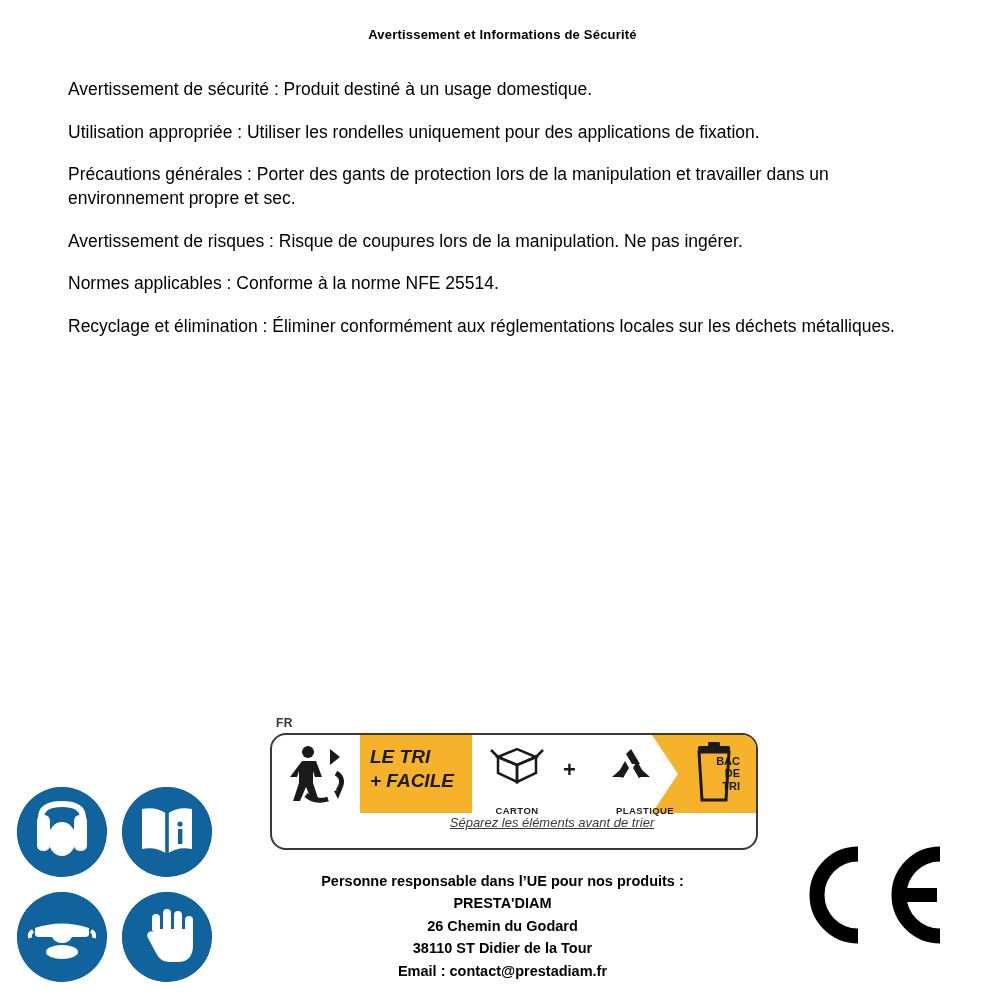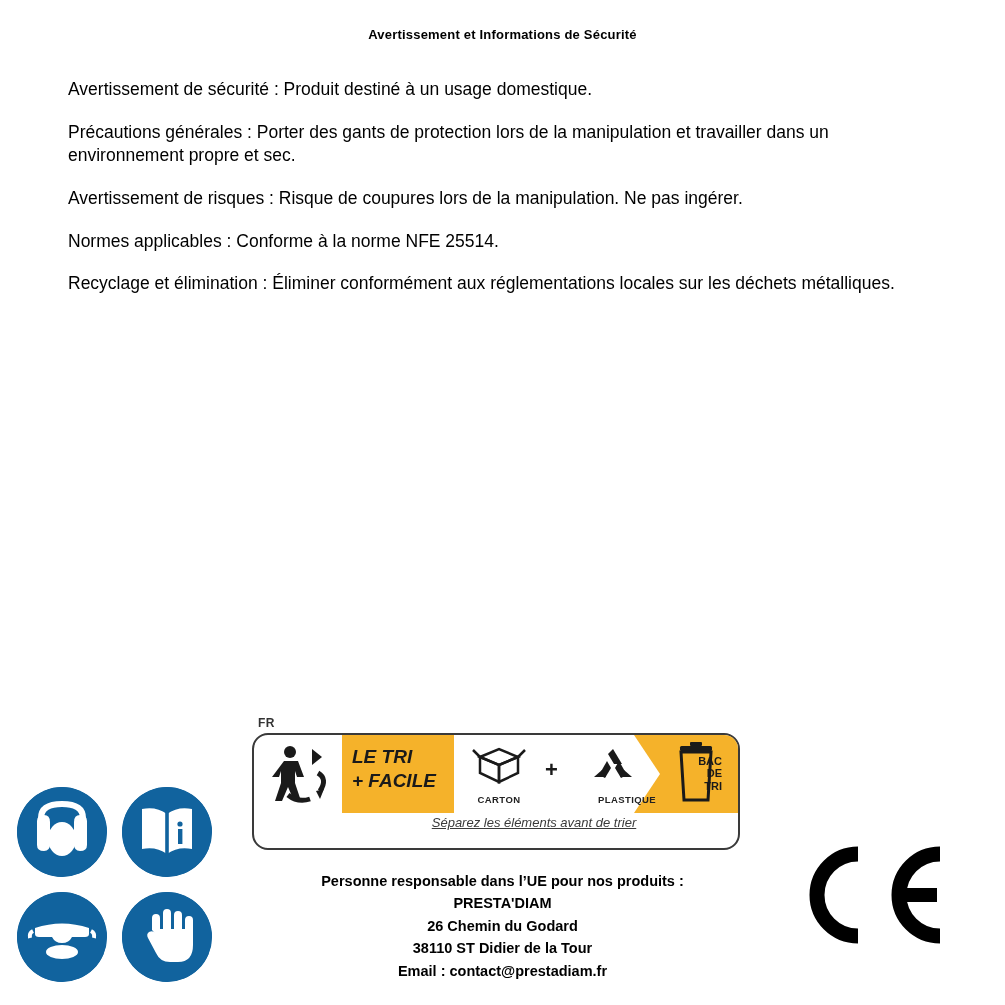--- a/index.html
+++ b/index.html
@@ -59,21 +59,21 @@
   }
   .picto.p1 { left: 0;    top: 0; }
   .picto.p2 { left: 105px; top: 0; }
   .picto.p3 { left: 0;    top: 105px; }
   .picto.p4 { left: 105px; top: 105px; }
   .picto svg { display: block; }
 
   
   .tri-label {
     position: absolute;
-    left: 252px;
+    left: 270px;
     top: 716px;
     width: 490px;
     height: 135px;
   }
   .tri-fr {
     position: absolute;
     left: 6px;
     top: 0px;
     font-size: 12px;
     font-weight: bold;
@@ -157,21 +157,21 @@
     left: 316px;
     top: 6px;
     width: 86px;
     text-align: right;
   }
   .tri-small-cap {
     font-size: 9.5px;
     font-weight: bold;
     color: #222;
     letter-spacing: 0.4px;
-    margin-top: 3px;
+    margin-top: 14px;
   }
   .tri-bin {
     position: absolute;
     left: 408px;
     top: 5px;
     width: 68px;
     text-align: center;
   }
   .tri-bin-text {
     position: absolute;
@@ -220,20 +220,21 @@
 </style>
 </head>
 <body>
 
 <div class="page">
 
   <div class="doc-title">Avertissement et Informations de Sécurité</div>
 
   <div class="body-text">
     <div class="para">Avertissement de sécurité : Produit destiné à un usage domestique.</div>
+    <div class="para">Utilisation appropriée : Utiliser les rondelles uniquement pour des applications de fixation.</div>
     <div class="para">Précautions générales : Porter des gants de protection lors de la manipulation et travailler dans un environnement propre et sec.</div>
     <div class="para">Avertissement de risques : Risque de coupures lors de la manipulation. Ne pas ingérer.</div>
     <div class="para">Normes applicables : Conforme à la norme NFE 25514.</div>
     <div class="para">Recyclage et élimination : Éliminer conformément aux réglementations locales sur les déchets métalliques.</div>
   </div>
 
   <div class="picto-grid">
 
     <div class="picto p1">
       <svg width="90" height="90" viewBox="0 0 90 90">

